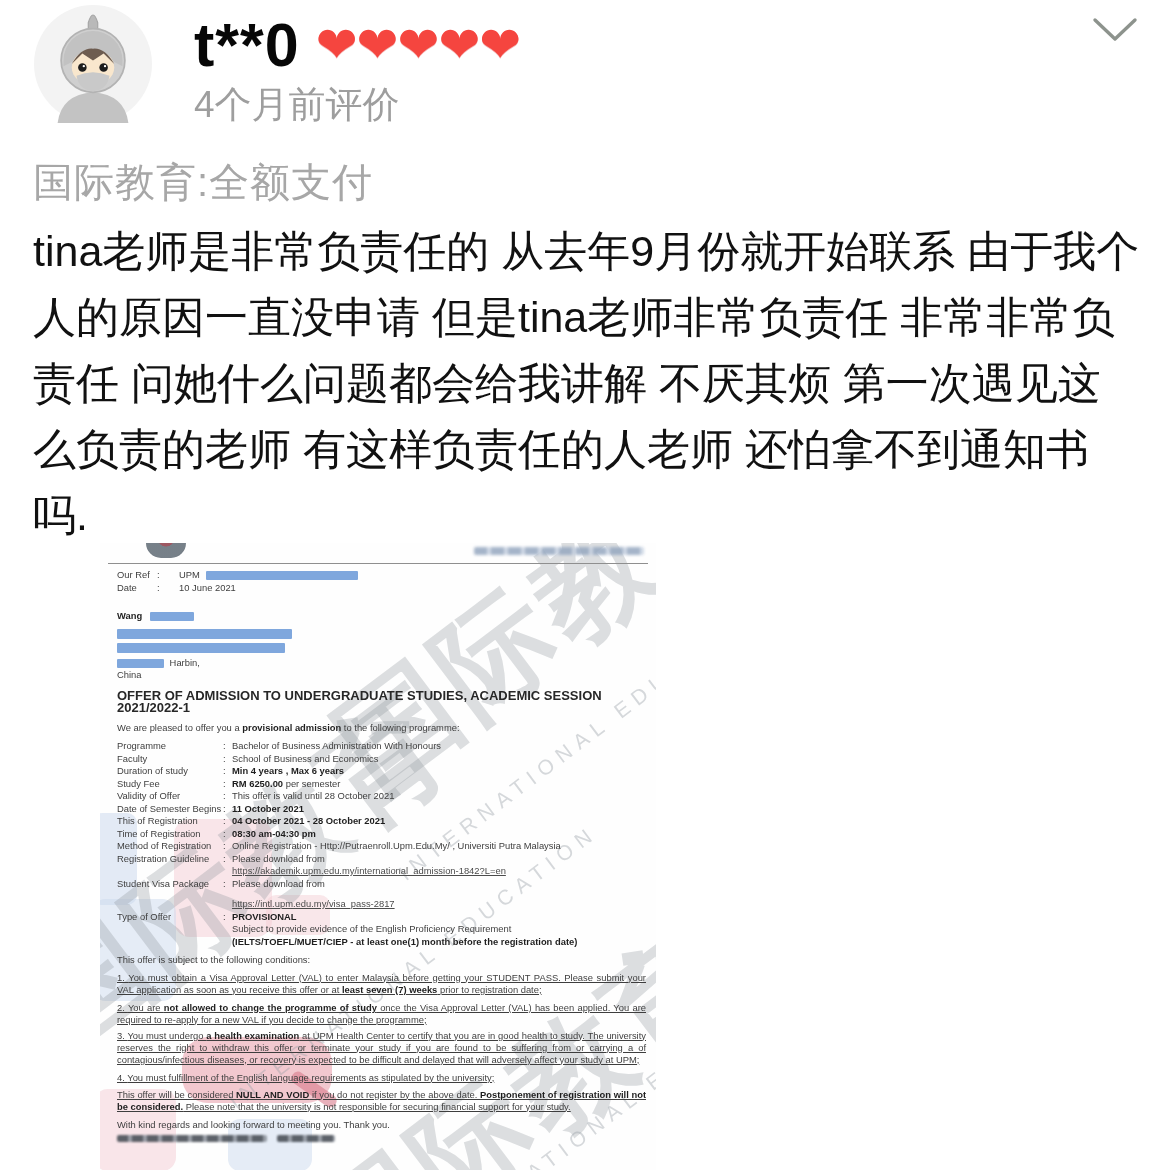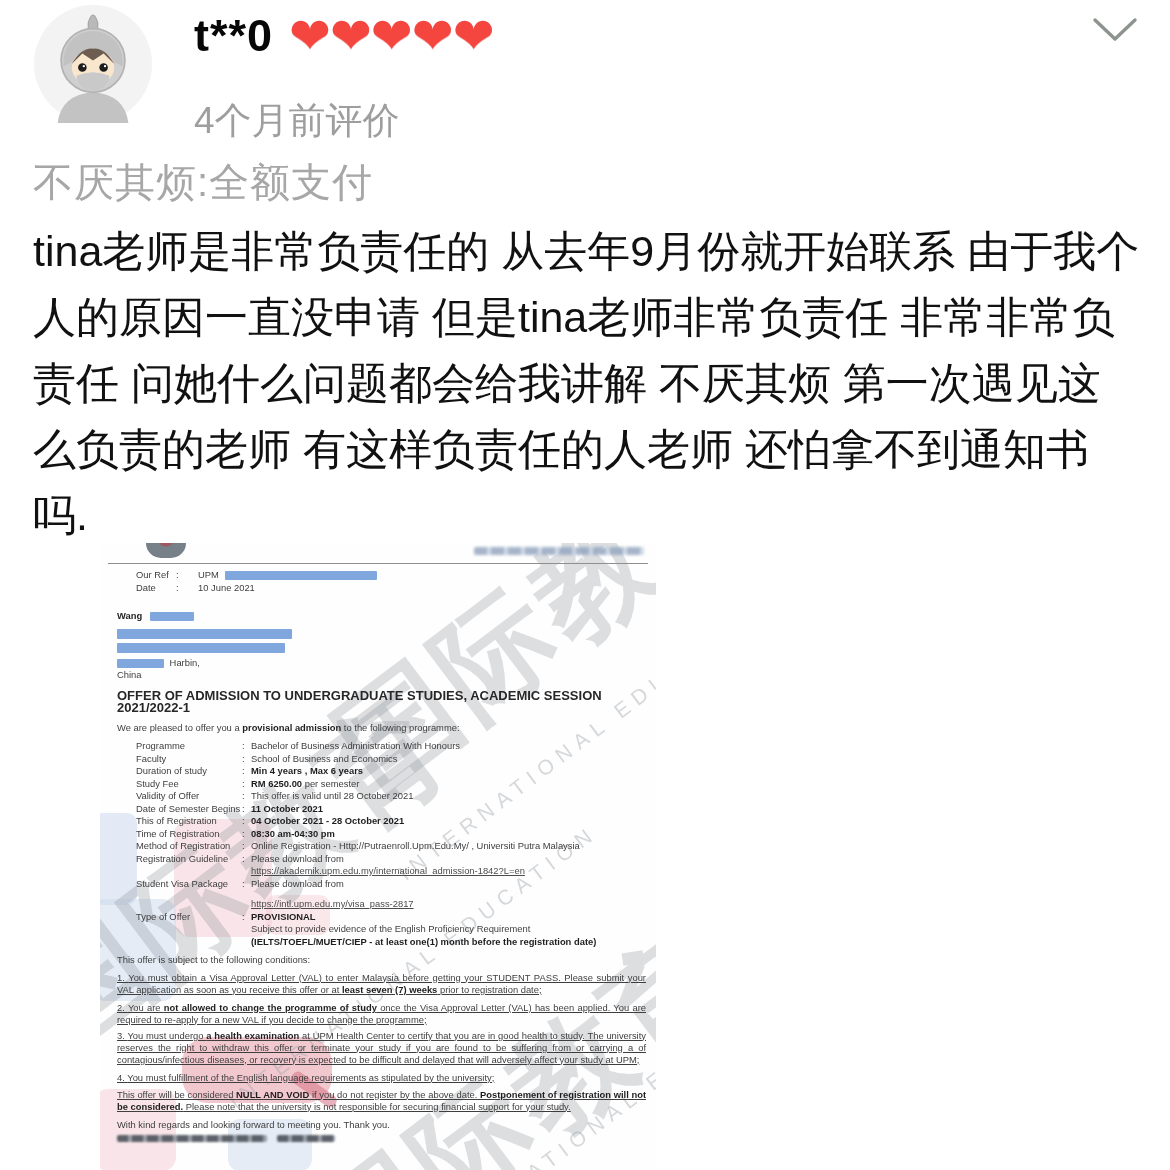--- a/index.html
+++ b/index.html
@@ -6,24 +6,24 @@
   html,body { margin:0; padding:0; }
   body {
     width:1170px; height:1170px; position:relative; overflow:hidden;
     background:#ffffff;
     font-family:"Liberation Sans","DejaVu Sans",sans-serif;
   }
 
   
   .avatar { position:absolute; left:34px; top:5px; width:118px; height:118px; }
   .user-row { position:absolute; left:194px; top:10px; display:flex; align-items:center; gap:16px; }
-  .username { font-size:45px; font-weight:bold; color:#070707; letter-spacing:1px; }
+  .username { font-size:61px; font-weight:bold; color:#070707; letter-spacing:1px; }
   .hearts { font-size:50px; color:#f5453f; letter-spacing:-1px; line-height:1;
             text-shadow:0 1px 0 rgba(220,40,40,.35); }
-  .timestamp { position:absolute; left:194px; top:96px; font-size:37px; color:#9e9e9e; }
+  .timestamp { position:absolute; left:194px; top:80px; font-size:37px; color:#9e9e9e; }
   .chevron { position:absolute; left:1092px; top:16px; width:46px; height:28px; cursor:pointer; }
 
   .payment { position:absolute; left:33px; top:155px; font-size:40px; color:#a7a7a7; letter-spacing:1px; }
 
   .review-text {
     position:absolute; left:33px; top:218px; width:1110px;
     font-size:43px; line-height:66px; color:#111; font-weight:500;
     word-break:break-word;
   }
 
@@ -44,21 +44,21 @@
 
   
   .l-top { position:relative; height:21px; border-bottom:1.2px solid #8f8f8f; margin:0 -2px 0 -9px; }
   .logo-cut { position:absolute; left:38px; top:0; width:40px; height:15px;
     background:radial-gradient(ellipse at 50% -30%, #8c3a46 0 28%, #5f6a74 30% 72%, #3a444e 100%);
     border-radius:0 0 22px 22px; opacity:.85; }
   .email-blur { position:absolute; right:4px; top:4px; width:170px; height:8px; border-radius:2px;
     background:repeating-linear-gradient(90deg,#96a8c0 0 13px,#c8d3e2 13px 17px);
     filter:blur(1.4px); opacity:.85; }
 
-  .frow { display:flex;margin-left:19px; }
+  .frow { display:flex; }
   .flabel { flex:none; width:106px; }
   .fcolon { flex:none; width:9px; }
   .fval { flex:1; }
   .fval.just { text-align:justify; }
   .ref-label { flex:none; width:40px; }
   .ref-colon { flex:none; width:22px; }
 
   .red-bar { display:inline-block; background:#7fa7dd; border-radius:1px; vertical-align:middle; height:9px; }
   .addr-bar { display:block; background:#7fa7dd; border-radius:1px; height:10px; }
   .link { text-decoration:underline; color:#4c4c4c; }
@@ -95,21 +95,21 @@
   <span class="hearts">❤❤❤❤❤</span>
 </div>
 <div class="timestamp">4个月前评价</div>
 
 <div class="chevron">
   <svg viewBox="0 0 46 28" width="46" height="28">
     <polyline points="3,4 23,23 43,4" fill="none" stroke="#8d938d" stroke-width="3.4" stroke-linecap="round" stroke-linejoin="round"></polyline>
   </svg>
 </div>
 
-<div class="payment">不厌其烦:全额支付</div>
+<div class="payment">国际教育:全额支付</div>
 
 <div class="review-text">tina老师是非常负责任的 从去年9月份就开始联系 由于我个人的原因一直没申请 但是tina老师非常负责任 非常非常负责任 问她什么问题都会给我讲解 不厌其烦 第一次遇见这么负责的老师 有这样负责任的人老师 还怕拿不到通知书吗.</div>
 
 <div class="letter">
 
   <div class="blk" style="left:-8px;top:270px;width:45px;height:92px;background:#ccd9ed;opacity:.55;border-radius:10px;"></div>
   <div class="blk" style="left:74px;top:276px;width:98px;height:118px;background:#f4cbd3;opacity:.5;border-radius:16px;"></div>
   <div class="blk" style="left:-8px;top:356px;width:84px;height:102px;background:#ccd9ed;opacity:.5;border-radius:14px;"></div>
   <div class="blk" style="left:166px;top:352px;width:64px;height:40px;background:#f4cbd3;opacity:.45;border-radius:10px;"></div>
   <div class="blk" style="left:82px;top:494px;width:150px;height:66px;background:#e79aa7;opacity:.55;border-radius:26px;"></div>

